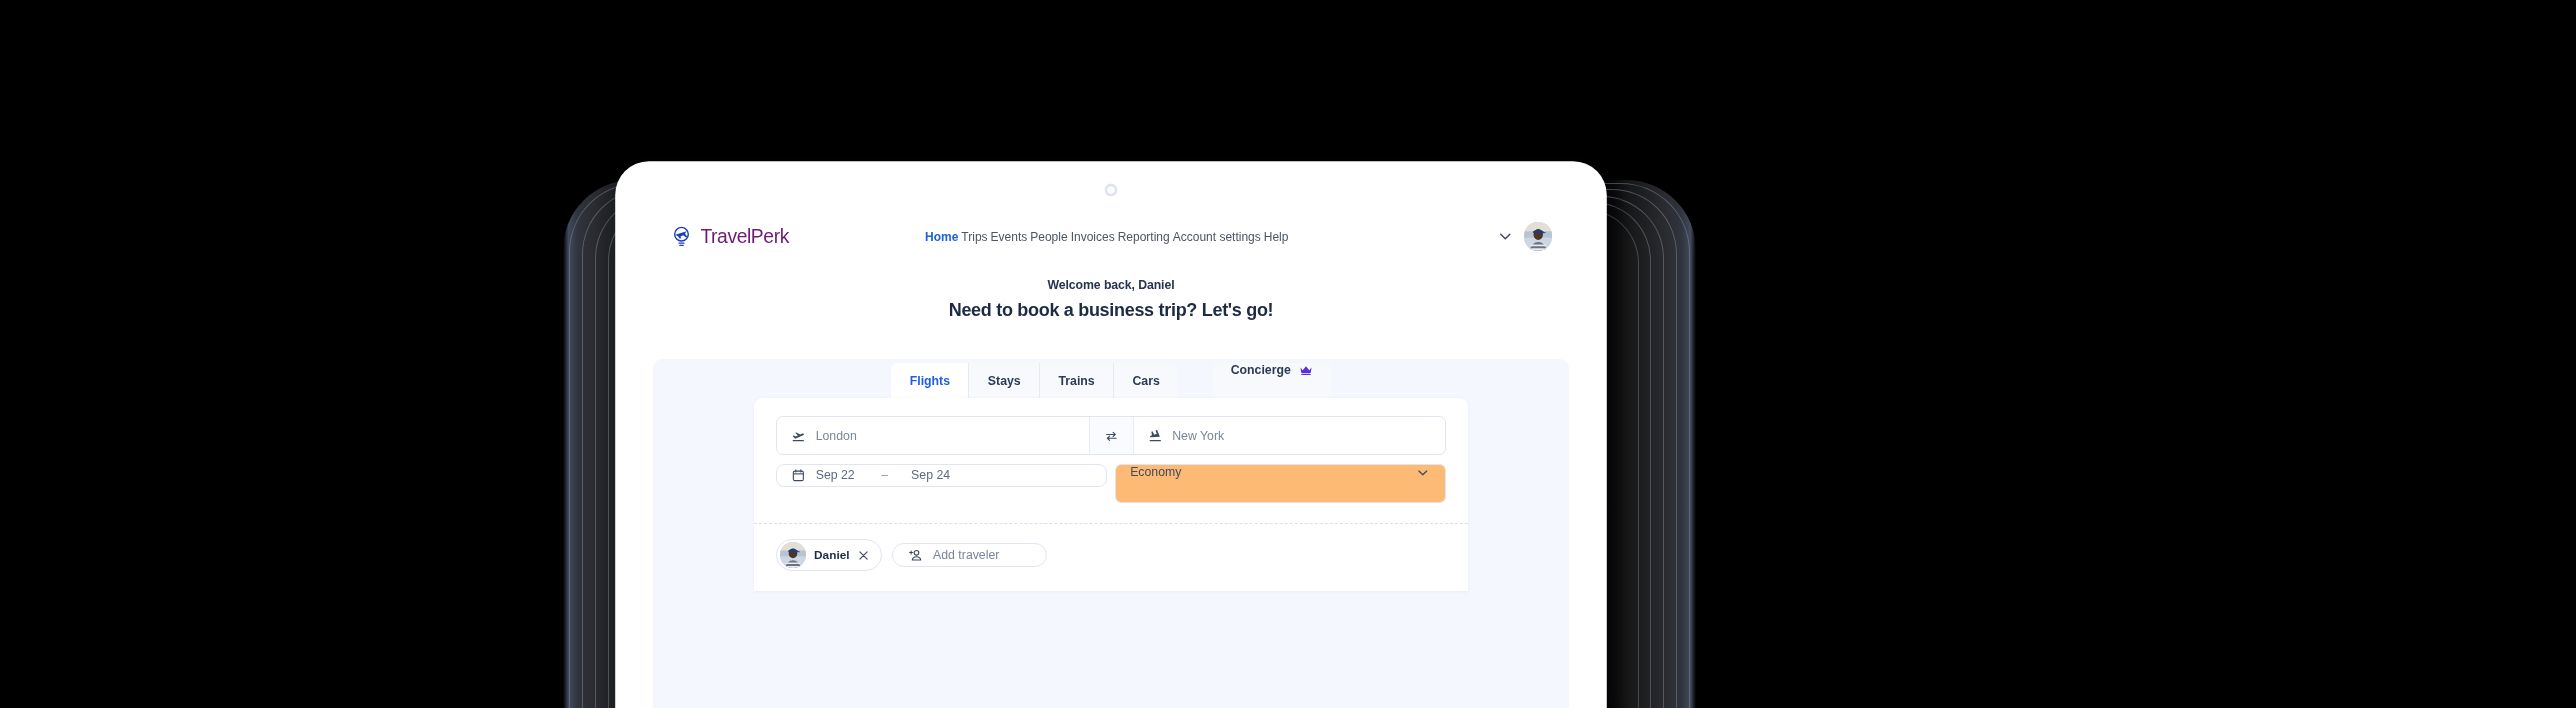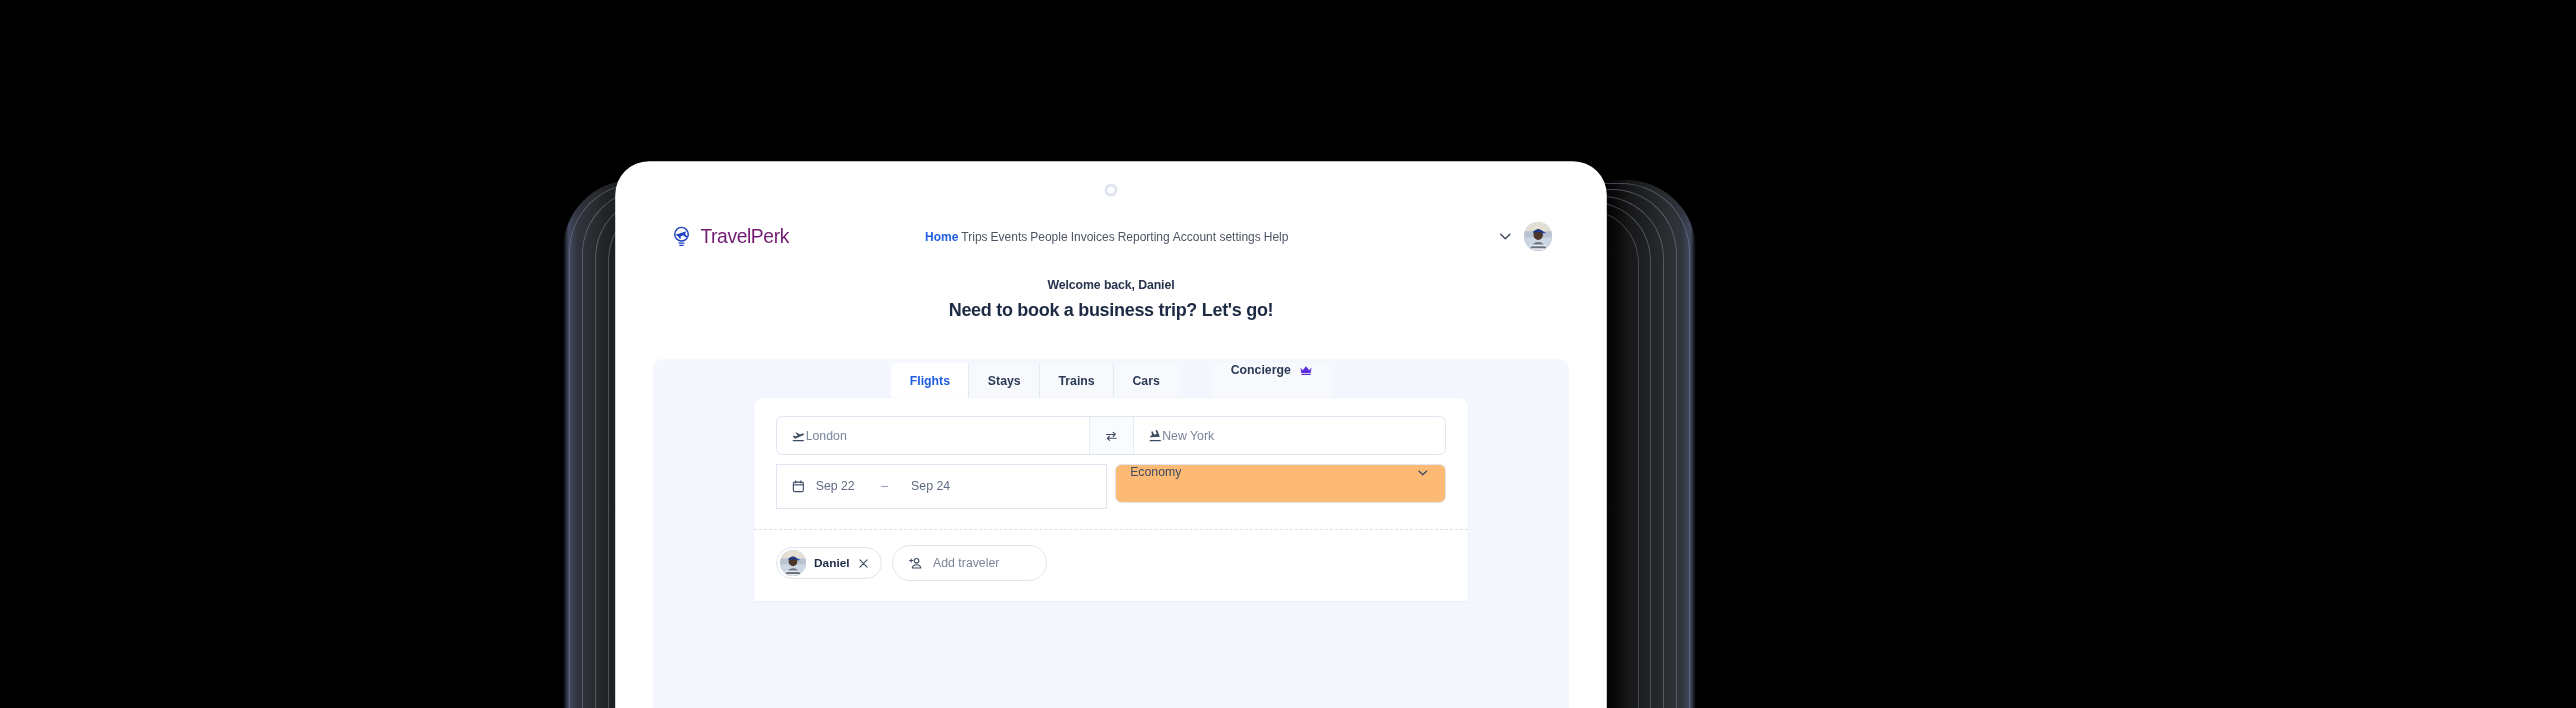--- a/index.html
+++ b/index.html
@@ -260,20 +260,21 @@
     height: 39px;
     display: flex;
     align-items: stretch;
     overflow: hidden;
     background: #fff;
   }
   .route-field {
     flex: 1;
     display: flex;
     align-items: center;
+    gap: 10px;
     padding: 0 14px;
     cursor: text;
   }
   .route-field .ph { font-size: 12.3px; color: #7a859a; }
   .swap-cell {
     width: 45px;
     display: flex;
     align-items: center;
     justify-content: center;
     background: #fafbfe;
@@ -285,23 +286,23 @@
 
   
   #detail-row {
     display: flex;
     gap: 8.3px;
     margin-top: 8.3px;
     padding-bottom: 20px;
   }
   #date-field {
     flex: 1 1 0;
-    height: 45px;
+    height: 23px;
     border: 0.9px solid #dfe6f1;
-    border-radius: 0;
+    border-radius: 8px;
     display: flex;
     align-items: center;
     gap: 10px;
     padding: 0 14px;
     cursor: pointer;
     background: #fff;
   }
   #date-field .dtxt { font-size: 12.3px; color: #5d6a80; }
   #date-field .dash { font-size: 12.3px; color: #8a94a8; margin: 0 13px 0 16.6px; }
 
@@ -347,21 +348,21 @@
     font-weight: 700;
     color: #1d2a44;
   }
   .chip-avatar { width: 26px; height: 26px; }
   .x-icon { width: 11px; height: 11px; display: block; cursor: pointer; }
 
   #add-traveler {
     display: flex;
     align-items: center;
     gap: 10px;
-    height: 36px;
+    height: 24px;
     padding: 0 15.6px;
     border: 0.9px solid #dfe6f1;
     border-radius: 919px;
     background: #fff;
     min-width: 155px;
     cursor: pointer;
   }
   #add-traveler .atxt { font-size: 12.3px; color: #7a859a; }
 </style>
 </head>

